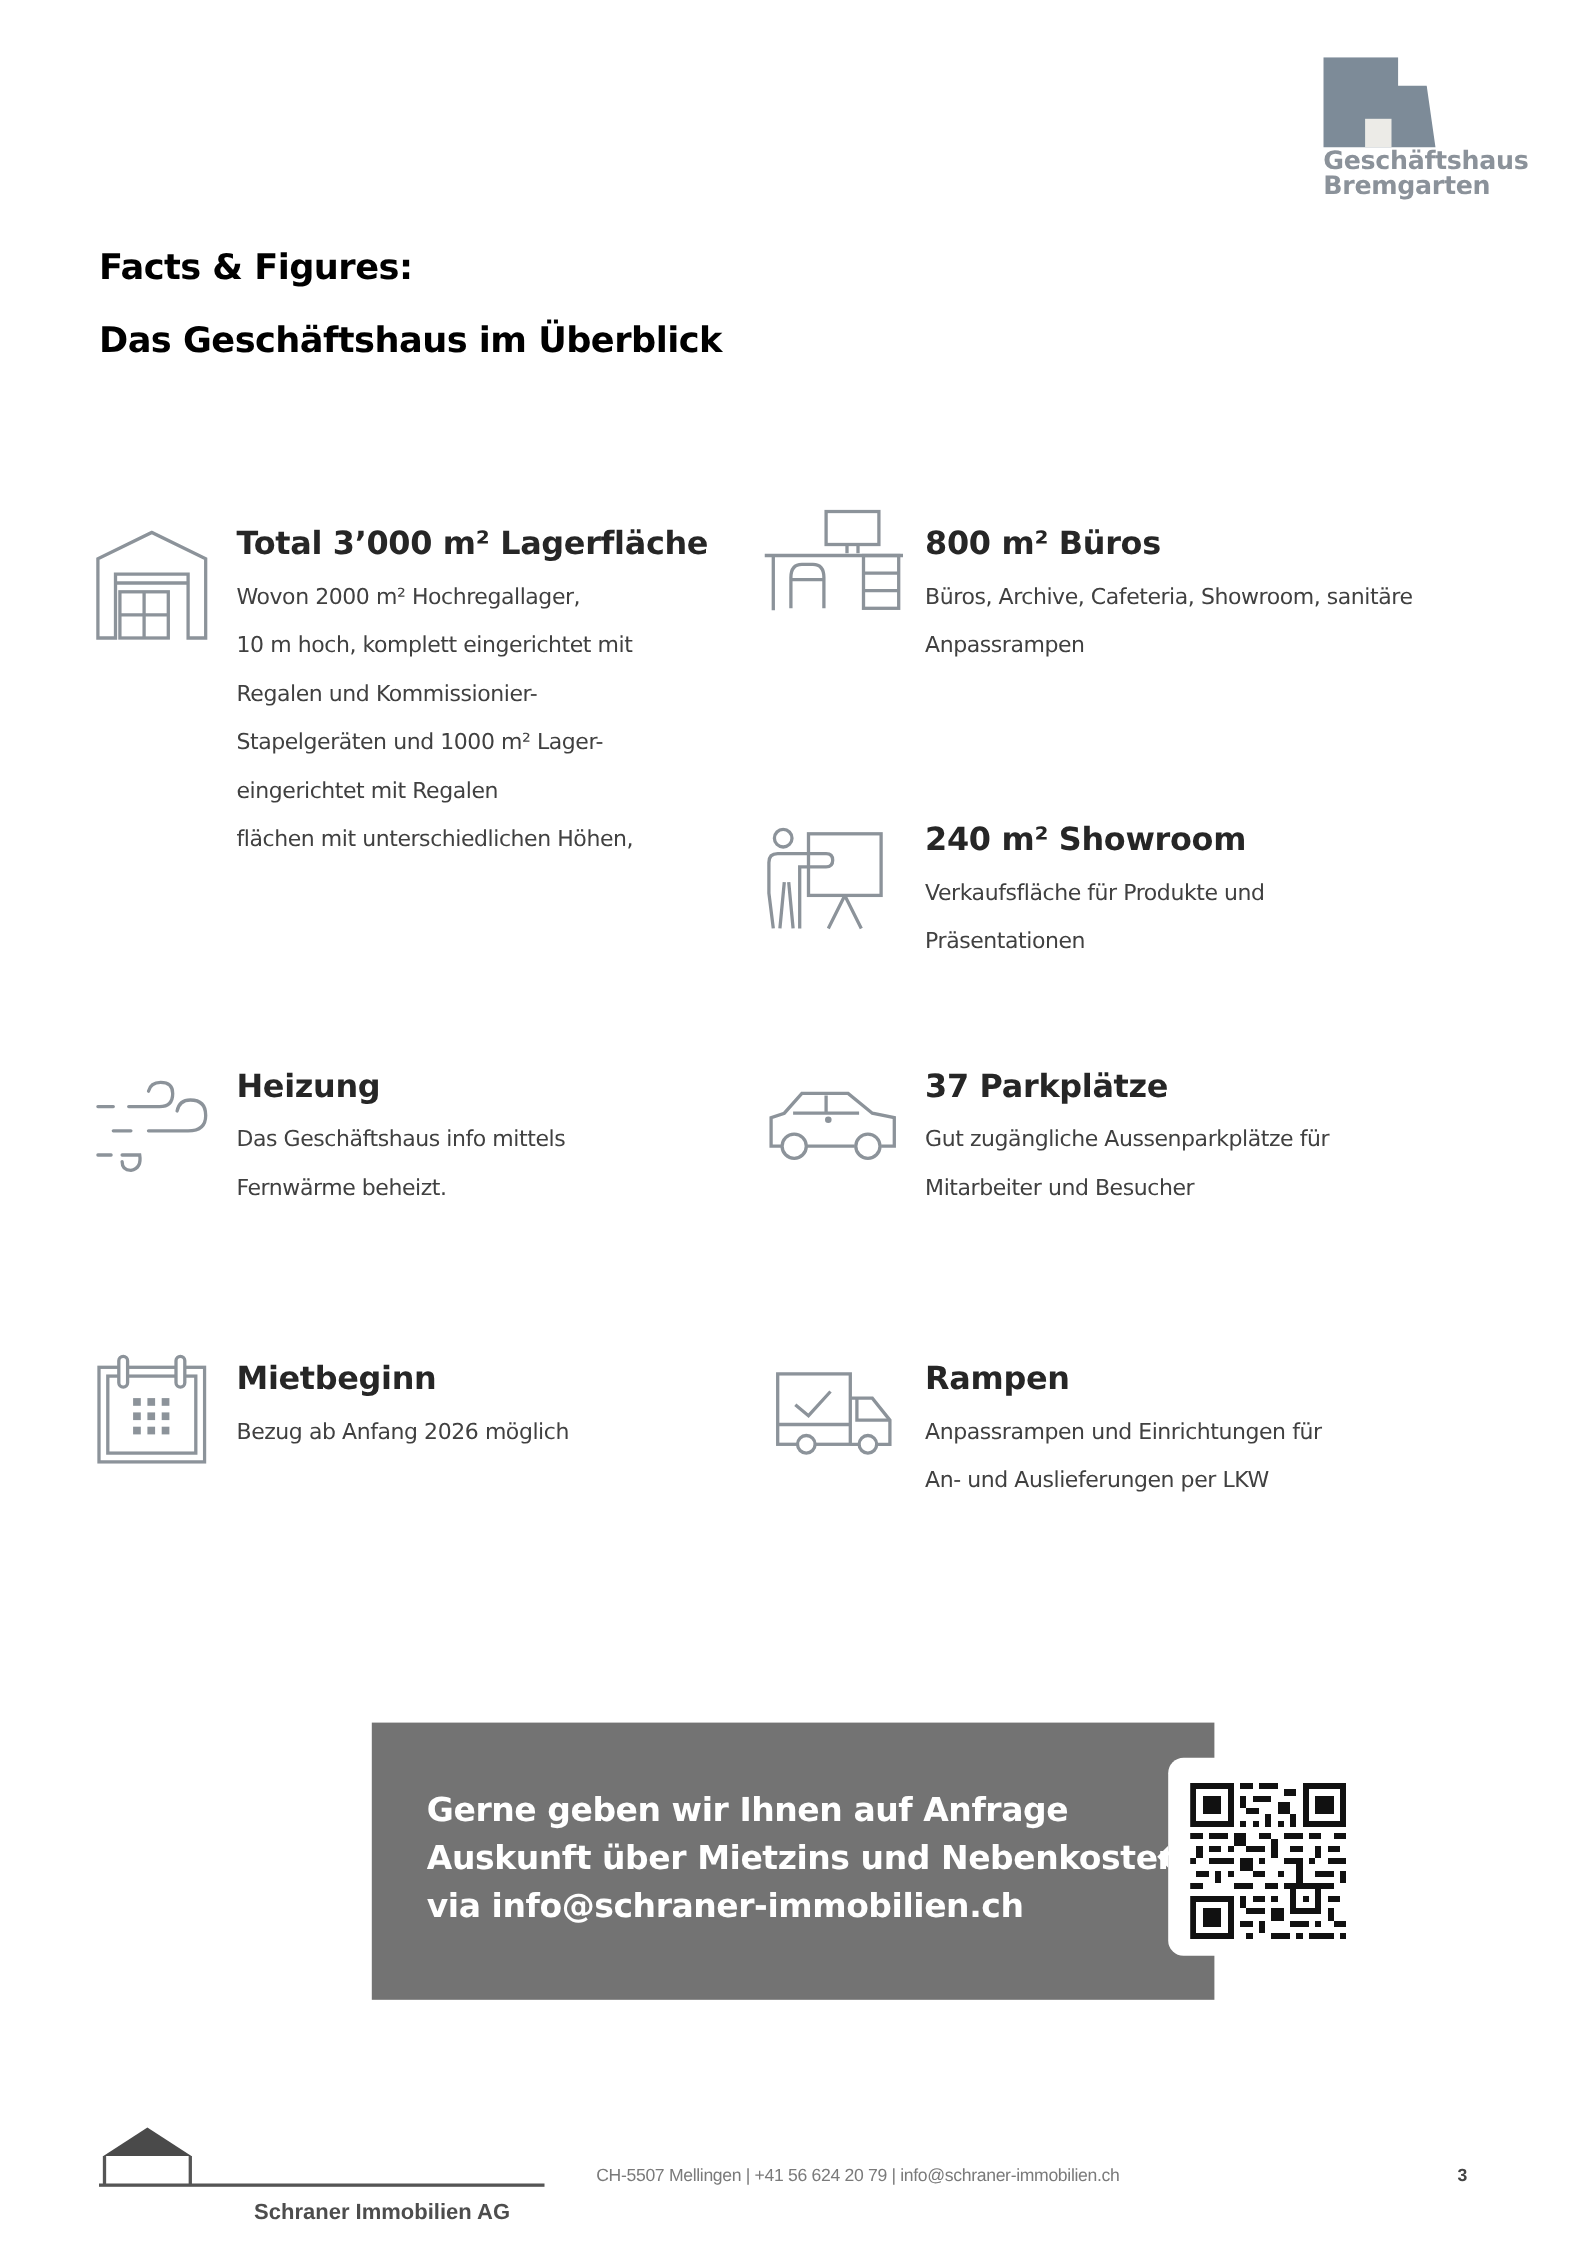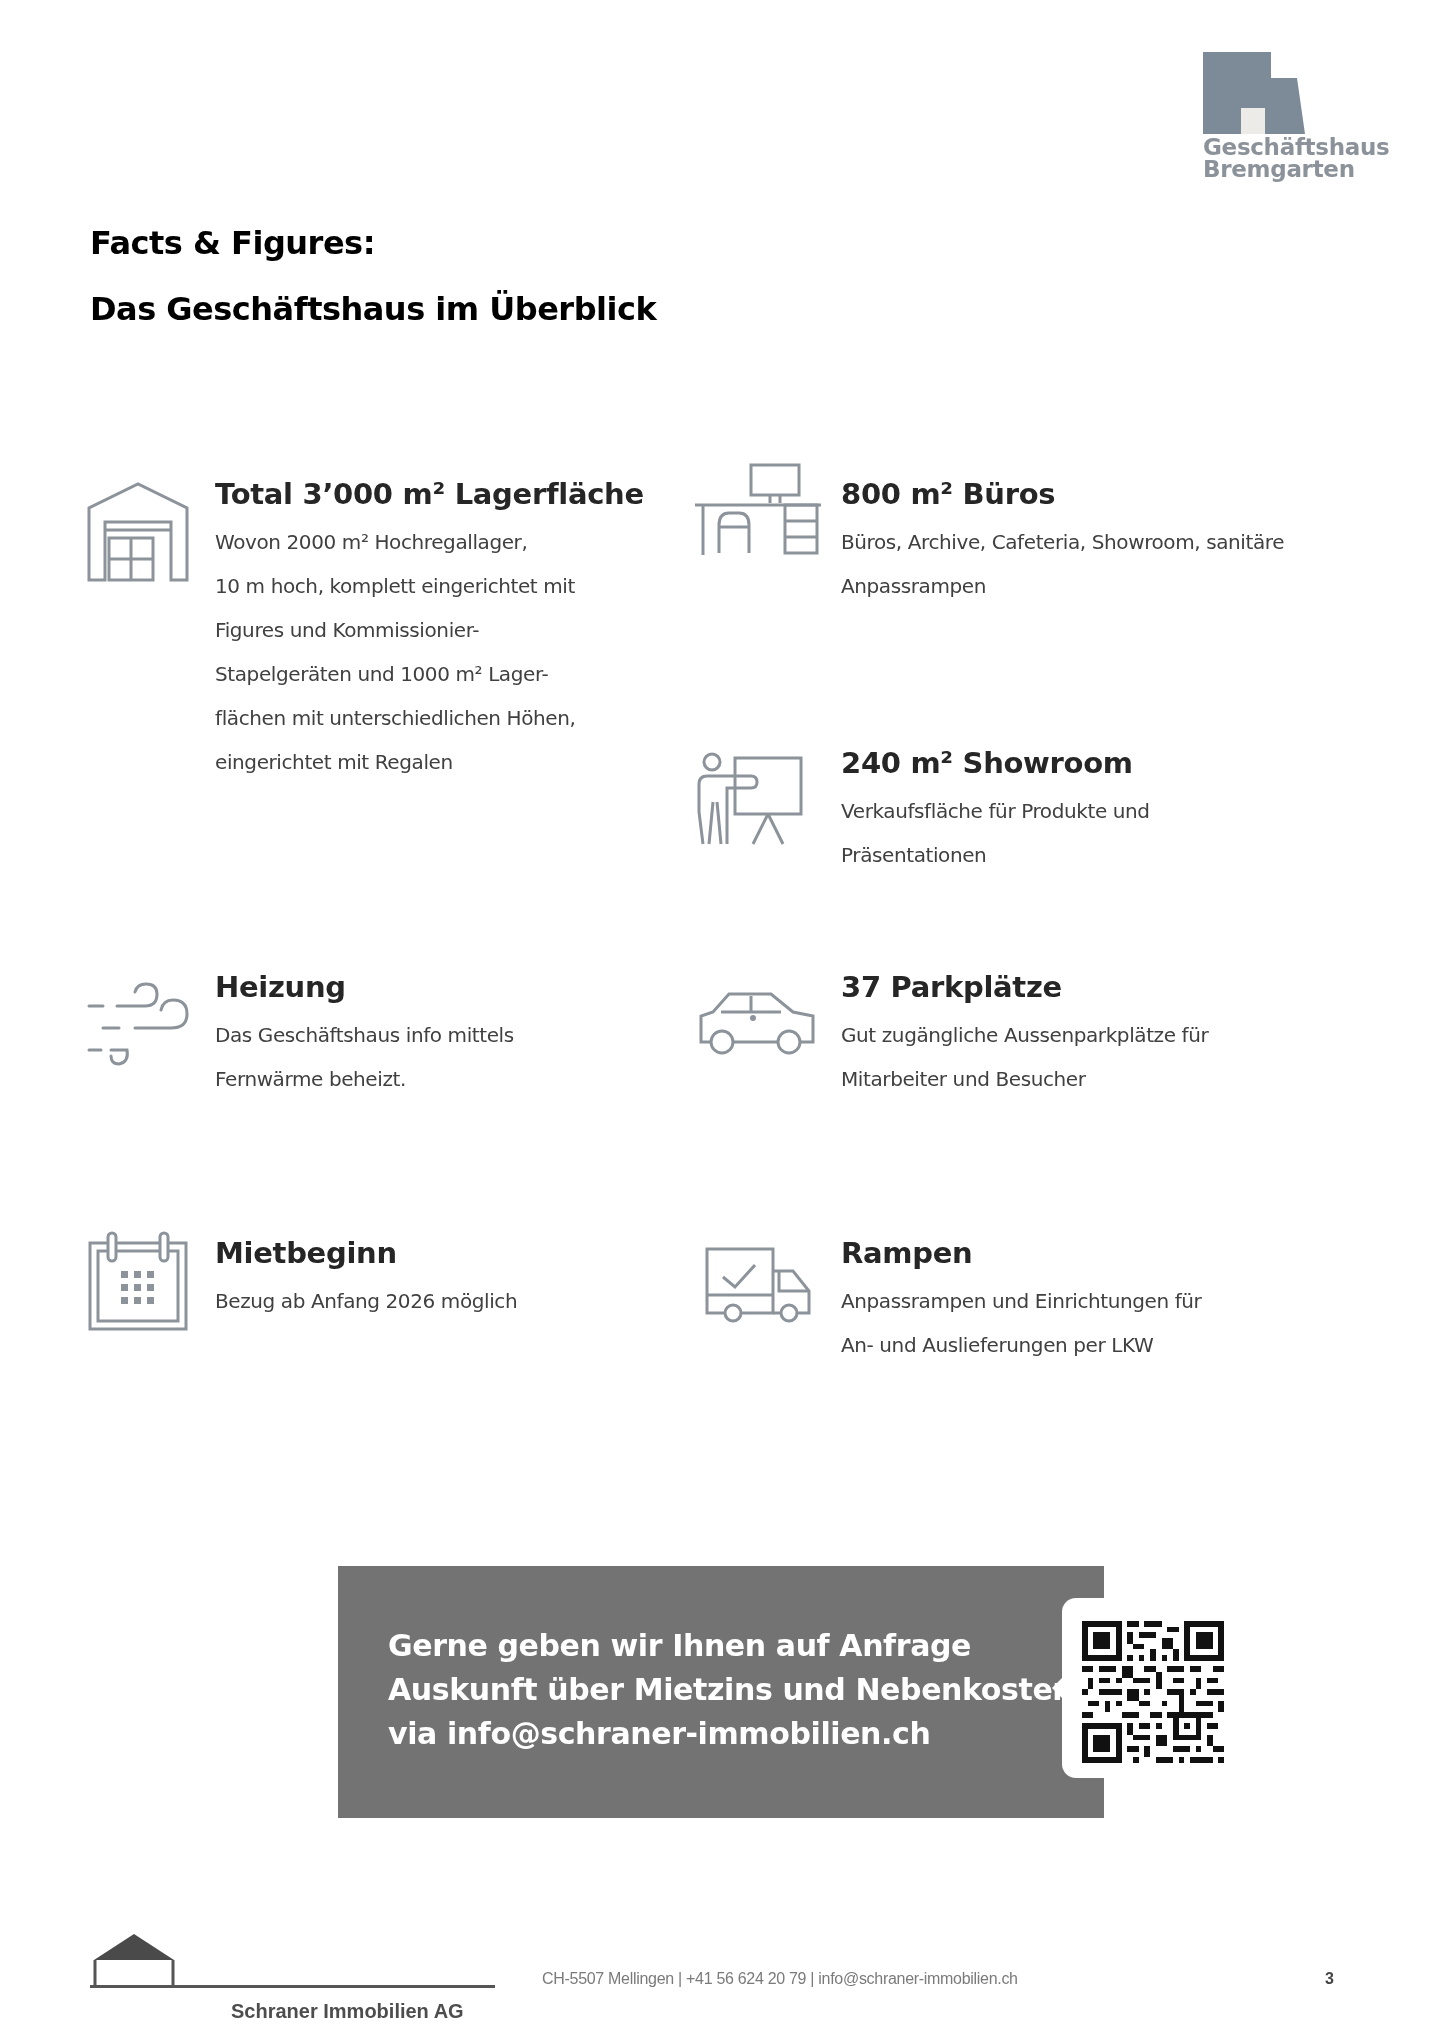--- a/index.html
+++ b/index.html
@@ -49,24 +49,24 @@
     <path d="M2 98 V26 L51 2 L100 26 V98 H84 V40 H18 V98 Z"></path>
     <path d="M18 48 H84"></path>
     <rect x="22" y="56" width="44" height="42"></rect>
     <path d="M22 77 H66 M44 56 V98"></path>
   </svg>
 </div>
 <div class="fact" style="left:215px;top:476px;">
   <h3>Total 3’000 m² Lagerfläche</h3>
   <p style="margin-top:8px;">Wovon 2000 m² Hochregallager,</p>
   <p>10 m hoch, komplett eingerichtet mit</p>
-  <p>Figures und Kommissionier-</p>
+  <p>Regalen und Kommissionier-</p>
   <p>Stapelgeräten und 1000 m² Lager-</p>
+  <p>eingerichtet mit Regalen</p>
   <p>flächen mit unterschiedlichen Höhen,</p>
-  <p>eingerichtet mit Regalen</p>
 </div>
 
 <div class="icon" style="left:695px;top:463px;">
   <svg width="126" height="92" viewBox="0 0 126 92" fill="none" stroke="#8c939a" stroke-width="3">
     <rect x="56" y="2" width="48" height="30"></rect>
     <path d="M75 32 V40 M85 32 V40"></path>
     <path d="M0 42 H126"></path>
     <path d="M8 42 V92"></path>
     <path d="M24 90 V62 Q24 50 34 50 H44 Q54 50 54 62 V90"></path>
     <path d="M24 64 H54"></path>

